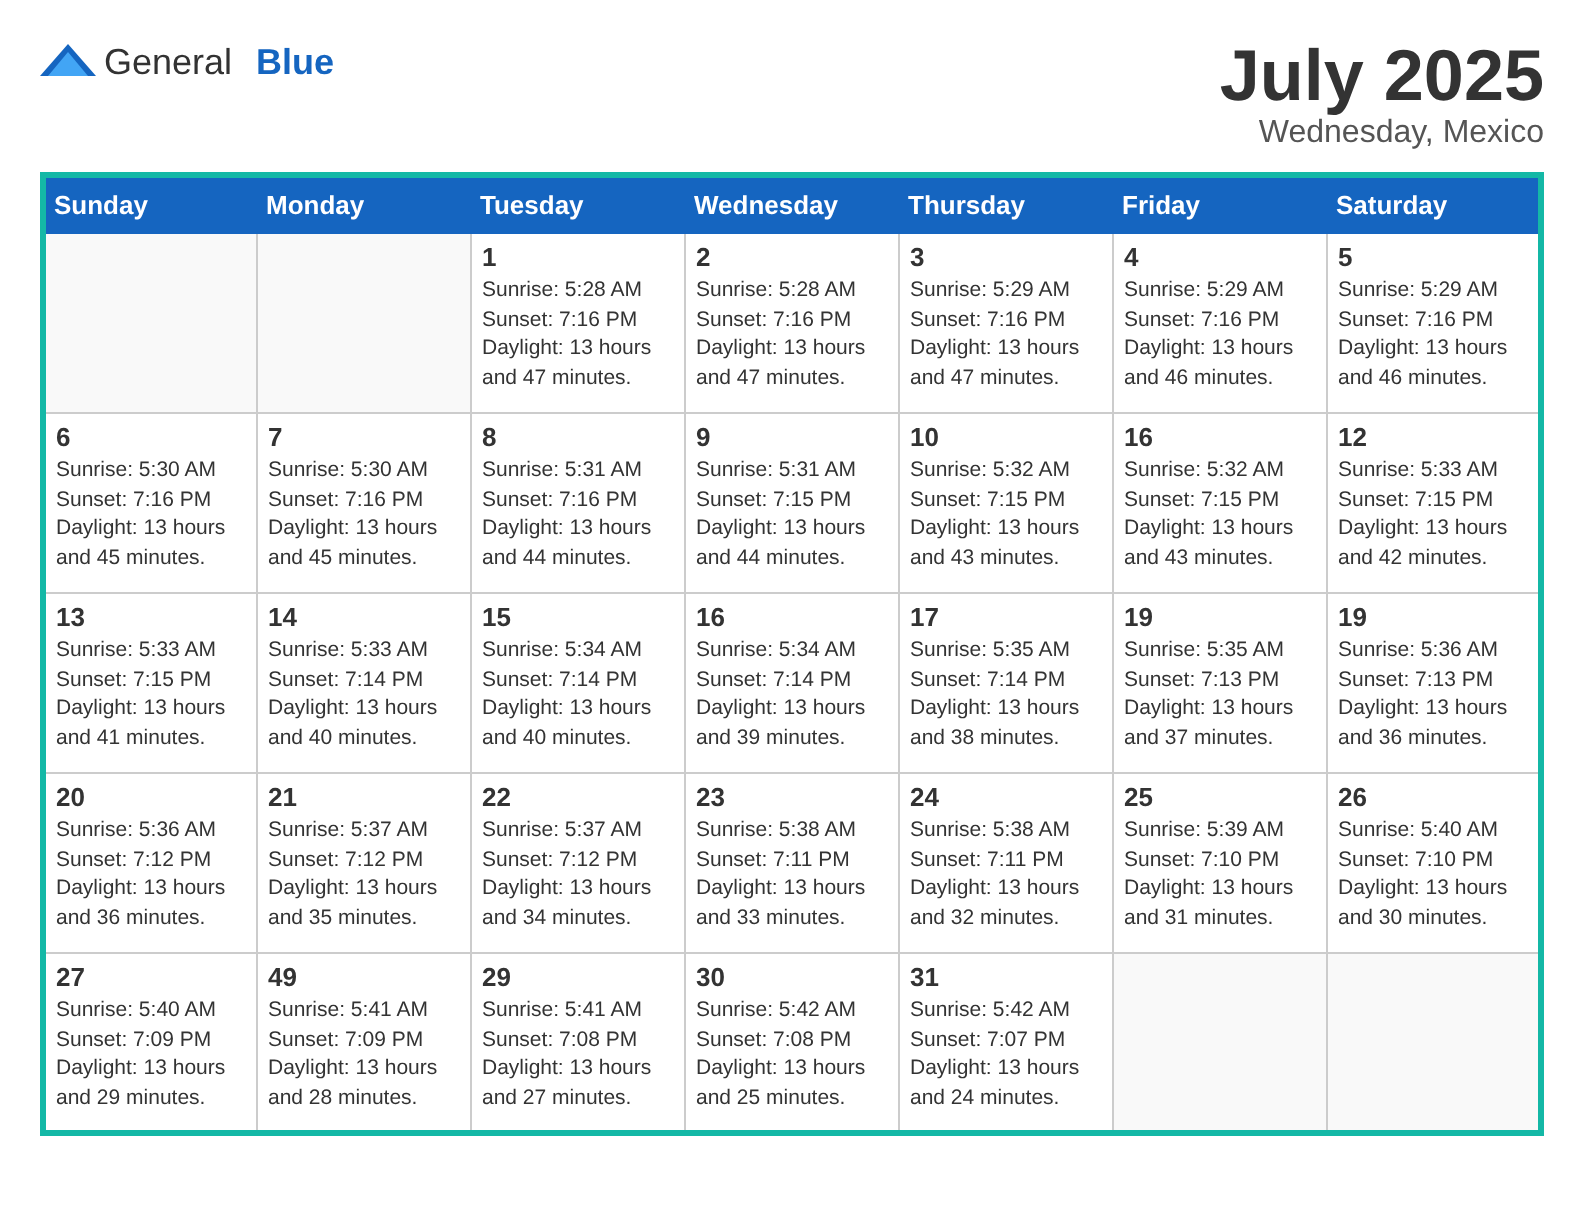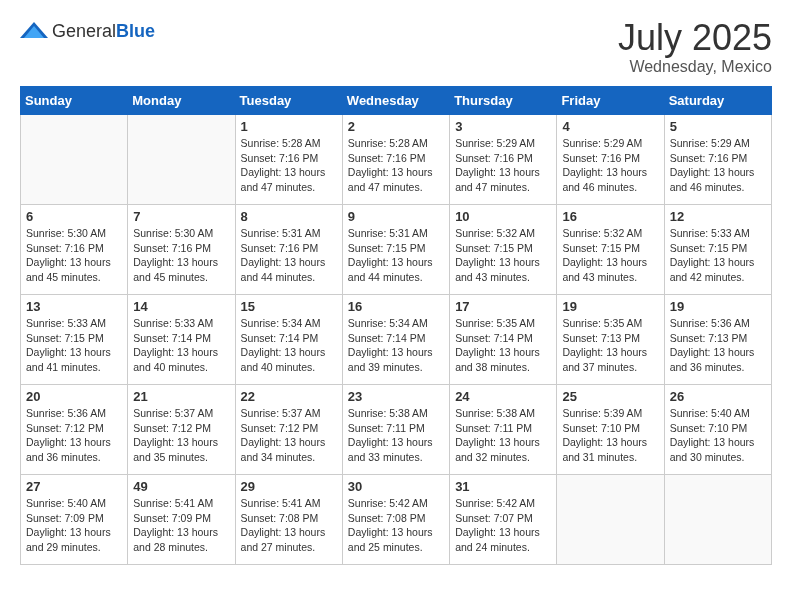--- a/index.html
+++ b/index.html
@@ -23,44 +23,45 @@
     }
     .logo-text-general {
       font-size: 18px;
       font-weight: normal;
       color: #333;
     }
     .logo-text-blue {
       font-size: 18px;
       font-weight: bold;
       color: #1565c0;
+      padding-left: 12px;
     }
     .logo-icon {
       width: 28px;
       height: 22px;
     }
     .title-area {
       text-align: right;
     }
     .month-title {
       font-size: 36px;
-      font-weight: normal;
+      font-weight: bold;
       color: #333;
       line-height: 1;
       text-align: center;
     }
     .location-title {
       font-size: 16px;
       color: #555;
       margin-top: 2px;
     }
     .calendar {
       width: 100%;
       border-collapse: collapse;
-      border: 1px solid #14b8a6;
+      border: 3px solid #14b8a6;
     }
     .calendar th {
       background-color: #1565c0;
       color: #fff;
       font-size: 13px;
       font-weight: bold;
       padding: 6px 4px;
       text-align: left;
       border: 1px solid #1565c0;
     }

